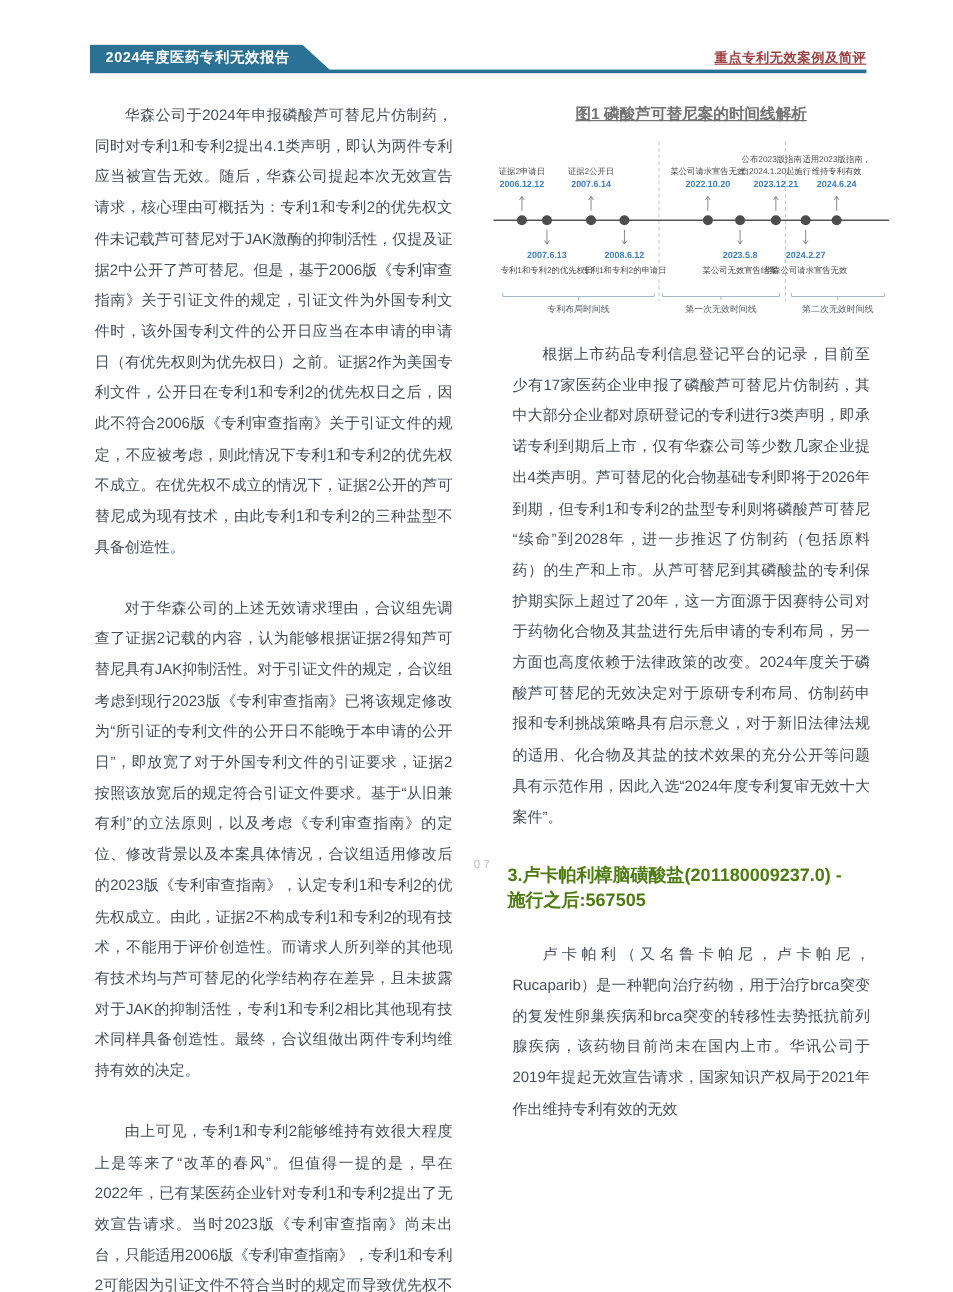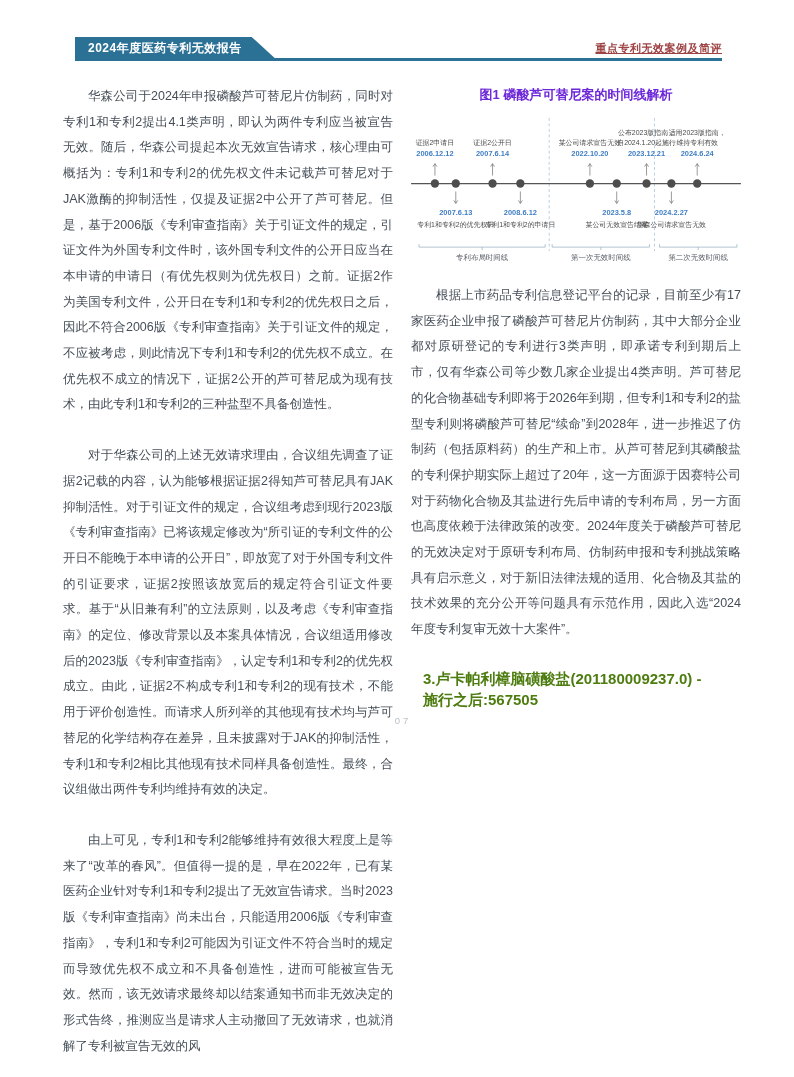--- a/index.html
+++ b/index.html
@@ -38,31 +38,32 @@
     background:var(--banner-blue);
   }
 
   
   .columns{
     position:absolute;left:63px;top:84px;width:678px;
     display:flex;gap:18px;
   }
   .col{width:330px;}
   .col p{
-    margin:0 0 25px;
+    margin:0 16px 25px;
     font-size:12.5px;line-height:25.7px;
     text-align:justify;text-indent:2em;
     color:var(--body-text);
   }
 
   
   figure{margin:0 0 18px;}
   figcaption{
-    text-align:center;font-weight:bold;font-size:13px;color:#6d28d9;
+    text-align:center;font-weight:bold;font-size:13px;color:#737373;
     margin:2px 0 8px;
+    text-decoration:underline;
   }
   #timeline-svg{display:block;width:330px;height:153px;}
 
   
   h3{
     margin:0 0 22px;padding-left:12px;
     font-size:15px;font-weight:bold;color:#4d7c0f;
     line-height:21px;
   }
 
@@ -159,20 +160,21 @@
           </svg>
       </figure>
 
       <p>根据上市药品专利信息登记平台的记录，目前至少有17家医药企业申报了磷酸芦可替尼片仿制药，其中大部分企业都对原研登记的专利进行3类声明，即承诺专利到期后上市，仅有华森公司等少数几家企业提出4类声明。芦可替尼的化合物基础专利即将于2026年到期，但专利1和专利2的盐型专利则将磷酸芦可替尼“续命”到2028年，进一步推迟了仿制药（包括原料药）的生产和上市。从芦可替尼到其磷酸盐的专利保护期实际上超过了20年，这一方面源于因赛特公司对于药物化合物及其盐进行先后申请的专利布局，另一方面也高度依赖于法律政策的改变。2024年度关于磷酸芦可替尼的无效决定对于原研专利布局、仿制药申报和专利挑战策略具有启示意义，对于新旧法律法规的适用、化合物及其盐的技术效果的充分公开等问题具有示范作用，因此入选“2024年度专利复审无效十大案件”。</p>
 
       <h3>
         <span>3.卢卡帕利樟脑磺酸盐(201180009237.0) -</span><br>
         <span>施行之后:567505</span>
       </h3>
 
+      <p>卢卡帕利（又名鲁卡帕尼，卢卡帕尼，Rucaparib）是一种靶向治疗药物，用于治疗brca突变的复发性卵巢疾病和brca突变的转移性去势抵抗前列腺疾病，该药物目前尚未在国内上市。华讯公司于2019年提起无效宣告请求，国家知识产权局于2021年作出维持专利有效的无效</p>
     </section>
 
   </main>
 
   <footer>
     <div class="page-number">07</div>
   </footer>
 
 </div>
 

